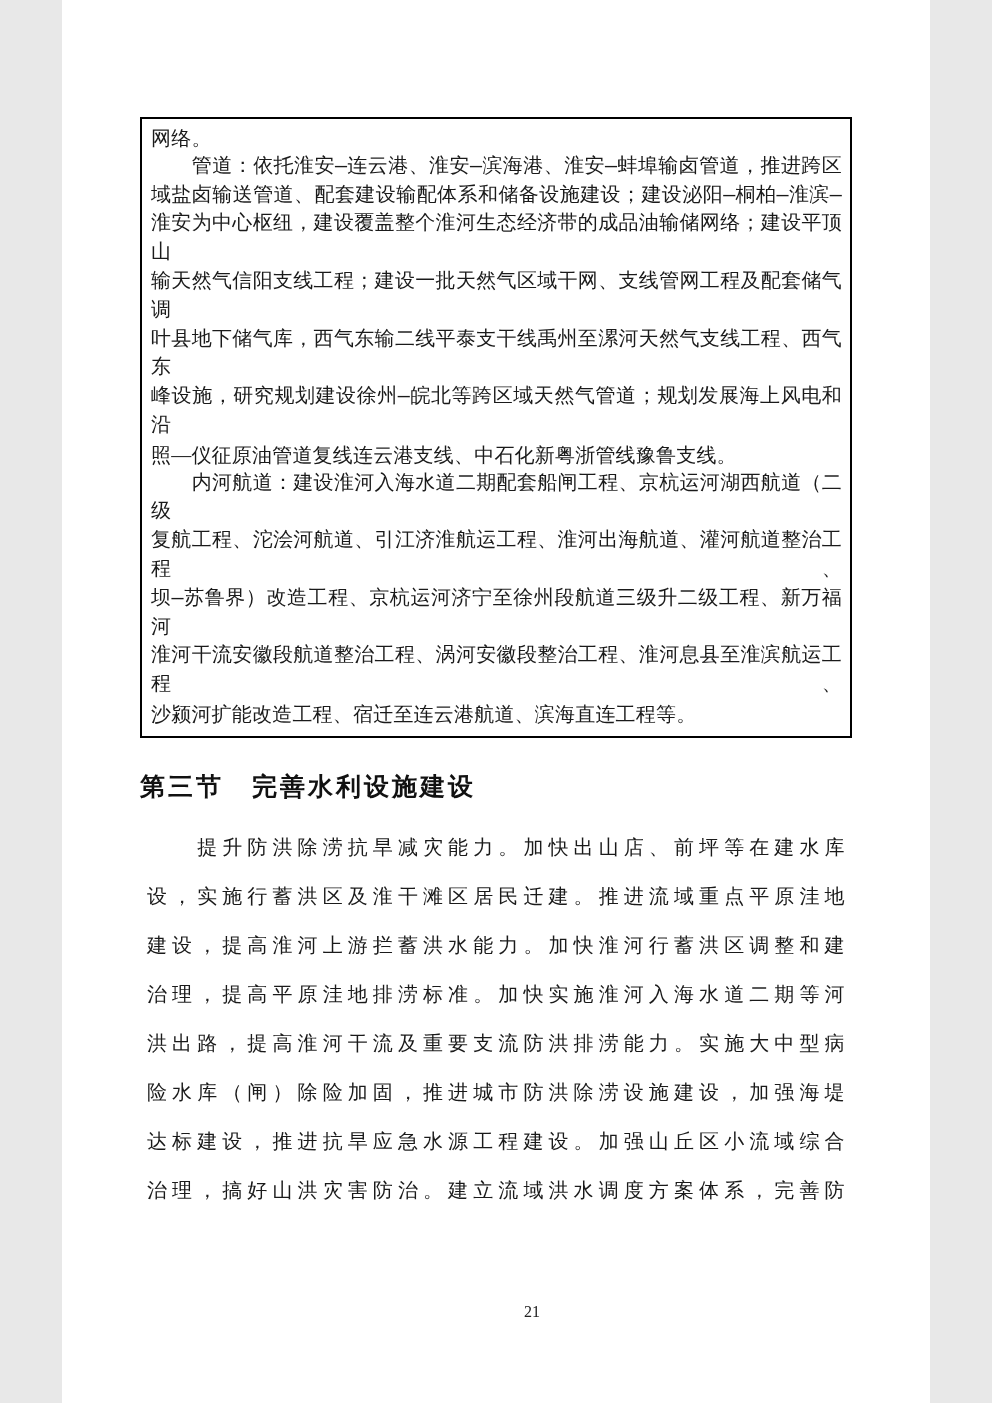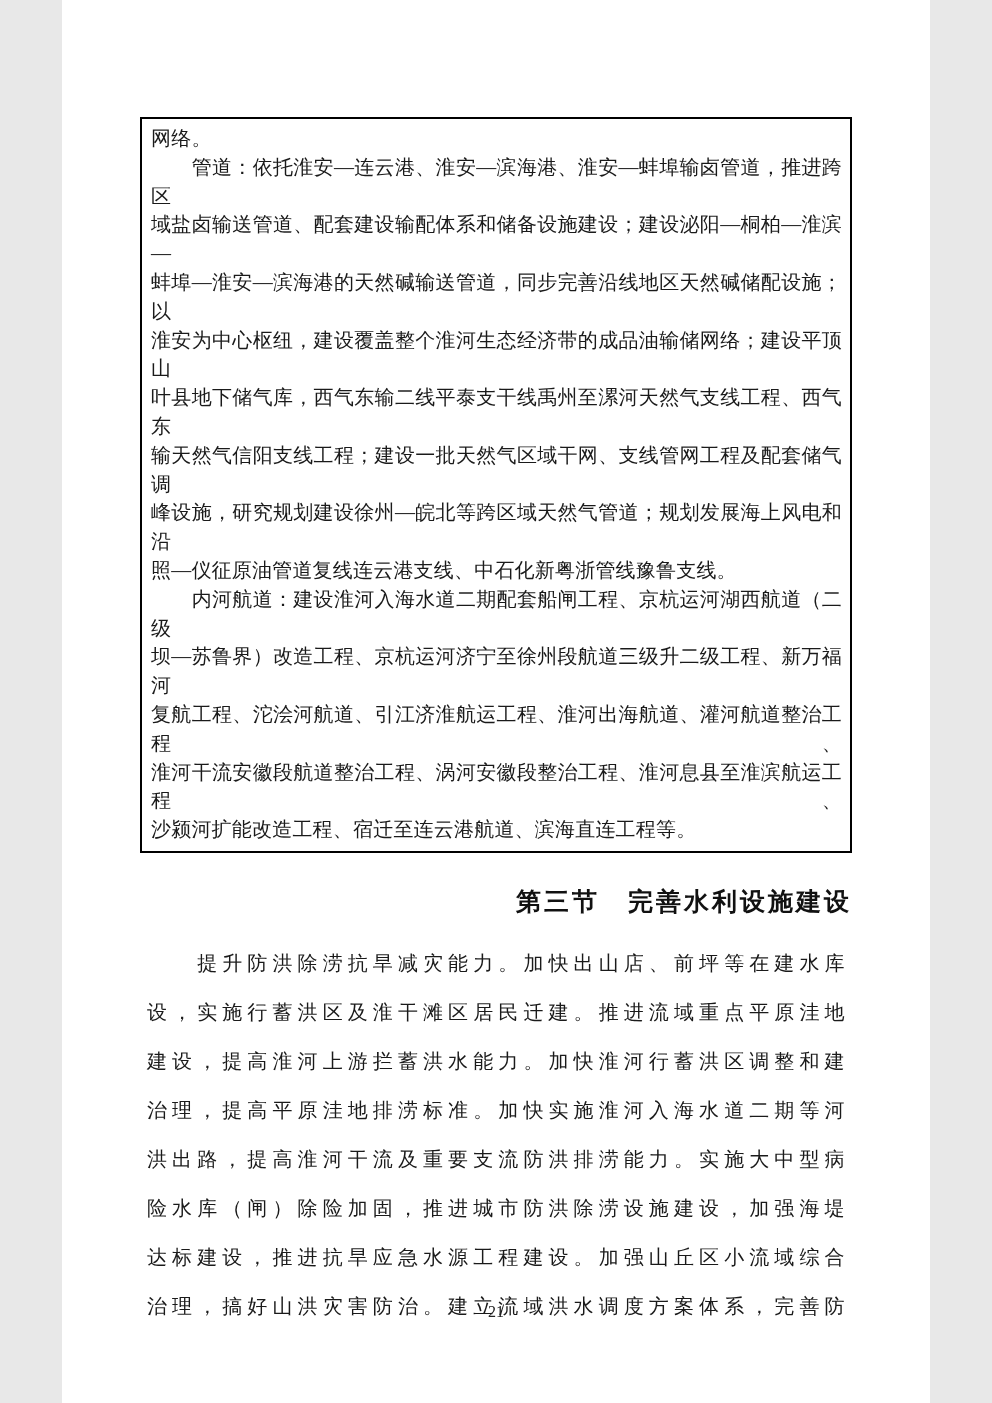--- a/index.html
+++ b/index.html
@@ -24,29 +24,29 @@
     border: 2px solid #000000;
     padding: 5px 8px 7px 9px;
   }
   .textbox .bl {
     font-size: 20px;
     line-height: 28.8px;
     letter-spacing: 0.2px;
     white-space: nowrap;
   }
   
-  .j { text-align: justify; text-align-last: justify; white-space: normal !important; }
+  .j { text-align: justify; text-align-last: justify; white-space: normal !important; font-family: Liberation Mono, monospace; }
   
   .l { text-align: left; }
 
   .section-heading {
     margin-top: 31px;
     height: 36px;
     line-height: 36px;
-    text-align: right;
+    text-align: left;
     font-size: 25px;
     font-weight: bold;
     letter-spacing: 3px;
     color: #111111;
   }
 
   .bodytext {
     width: 698px;
     margin: 19px auto 0 auto;
   }
@@ -57,41 +57,41 @@
   }
 
   .page-number {
     position: absolute;
     left: 0;
     bottom: 82px;
     width: 100%;
     text-align: center;
     font-size: 16px;
     color: #222222;
+    padding-left: 36px;
   }
 </style>
 </head>
 <body>
 
 <div class="page">
   <div class="content">
 
     <div class="textbox">
       <div class="bl l">网络。</div>
       <div class="bl j">　　管道：依托淮安—连云港、淮安—滨海港、淮安—蚌埠输卤管道，推进跨区</div>
       <div class="bl j">域盐卤输送管道、配套建设输配体系和储备设施建设；建设泌阳—桐柏—淮滨—</div>
-      <div class="bl j">蚌埠—淮安—滨海港的天然碱输送管道，同步完善沿线地区天然碱储配设施；以</div>
       <div class="bl j">淮安为中心枢纽，建设覆盖整个淮河生态经济带的成品油输储网络；建设平顶山</div>
+      <div class="bl j">输天然气信阳支线工程；建设一批天然气区域干网、支线管网工程及配套储气调</div>
       <div class="bl j">叶县地下储气库，西气东输二线平泰支干线禹州至漯河天然气支线工程、西气东</div>
-      <div class="bl j">输天然气信阳支线工程；建设一批天然气区域干网、支线管网工程及配套储气调</div>
       <div class="bl j">峰设施，研究规划建设徐州—皖北等跨区域天然气管道；规划发展海上风电和沿</div>
       <div class="bl l">照—仪征原油管道复线连云港支线、中石化新粤浙管线豫鲁支线。</div>
       <div class="bl j">　　内河航道：建设淮河入海水道二期配套船闸工程、京杭运河湖西航道（二级</div>
+      <div class="bl j">复航工程、沱浍河航道、引江济淮航运工程、淮河出海航道、灌河航道整治工程、</div>
       <div class="bl j">坝—苏鲁界）改造工程、京杭运河济宁至徐州段航道三级升二级工程、新万福河</div>
-      <div class="bl j">复航工程、沱浍河航道、引江济淮航运工程、淮河出海航道、灌河航道整治工程、</div>
       <div class="bl j">淮河干流安徽段航道整治工程、涡河安徽段整治工程、淮河息县至淮滨航运工程、</div>
       <div class="bl l">沙颍河扩能改造工程、宿迁至连云港航道、滨海直连工程等。</div>
     </div>
 
     <div class="section-heading">第三节　完善水利设施建设</div>
 
     <div class="bodytext">
       <div>
         <div class="bl j">　　提升防洪除涝抗旱减灾能力。加快出山店、前坪等在建水库</div>
         <div class="bl j">设，实施行蓄洪区及淮干滩区居民迁建。推进流域重点平原洼地</div>

